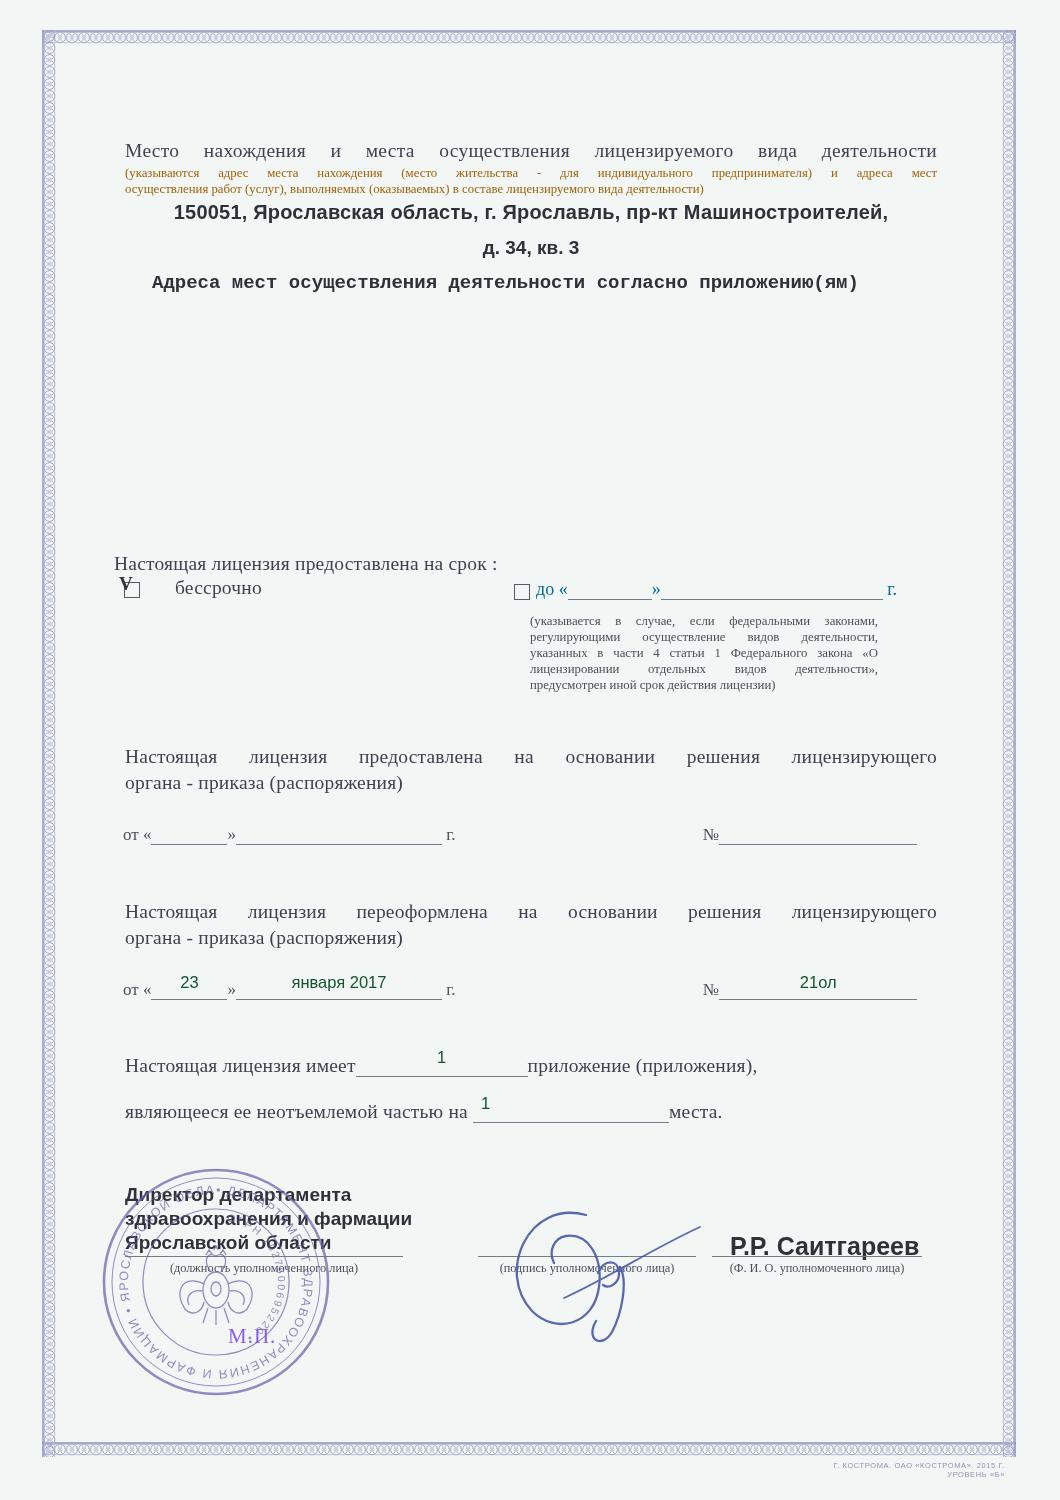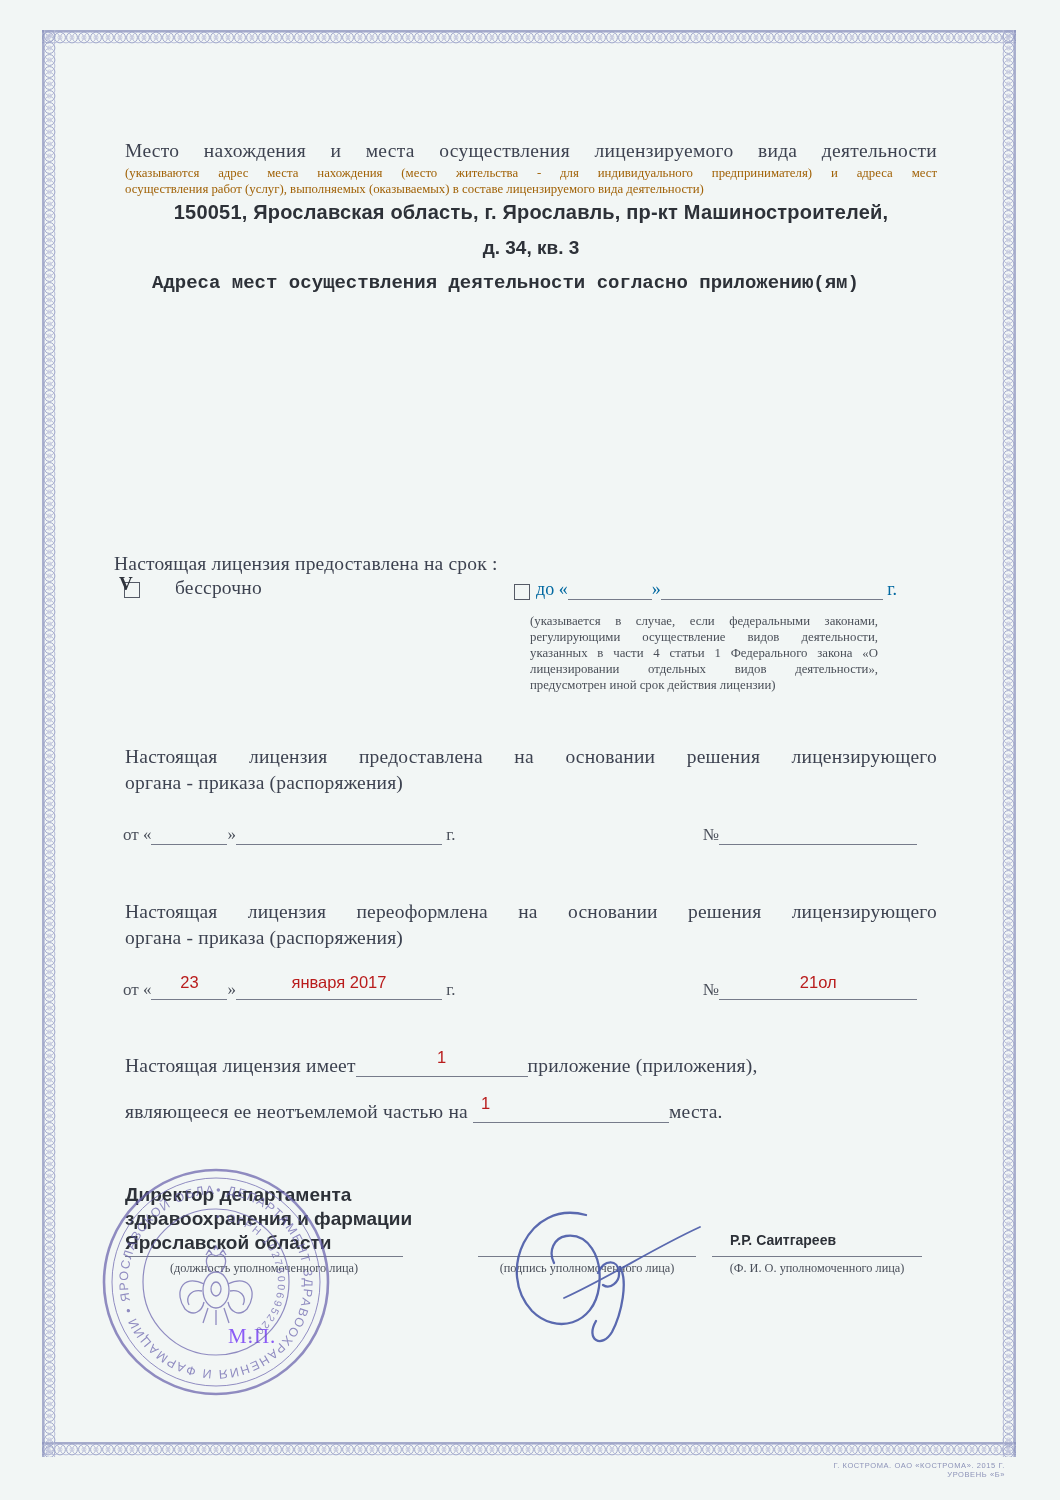--- a/index.html
+++ b/index.html
@@ -26,21 +26,21 @@
   .just{text-align:justify;text-align-last:justify;}
   .body19{font-size:19.5px;letter-spacing:.2px;color:#3d4250;}
   .addr1{left:125px;width:812px;text-align:center;font-size:20px;letter-spacing:.2px;}
   .addr2{left:125px;width:812px;text-align:center;font-size:19px;}
   .addr3{left:152px;font-size:19px;}
   .blank{
     display:inline-block;border-bottom:1px solid #767b8a;height:22px;
     vertical-align:bottom;text-align:center;
   }
   .blank .val{
-    font-family:"Liberation Sans", sans-serif;font-size:16.5px;color:#b91c1c;
+    font-family:"Liberation Sans", sans-serif;font-size:16.5px;color:#14532d;
     position:relative;top:-4px;
   }
   .rowlbl{font-size:17px;color:#4a4f5a;}
   .cap{font-size:12.3px;color:#4a4f5a;text-align:center;}
   .uline{position:absolute;border-bottom:1px solid #767b8a;height:0;}
   .checkbox{
     position:absolute;width:14px;height:14px;border:1.6px solid #555a66;background:transparent;
   }
   .vmark{
     position:absolute;font-family:"Liberation Serif", serif;font-weight:bold;
@@ -138,21 +138,21 @@
 <div class="abs sansb jobline" style="top:1183px;">Директор департамента</div>
 <div class="abs sansb jobline" style="top:1207px;">здравоохранения и фармации</div>
 <div class="abs sansb jobline" style="top:1231px;">Ярославской области</div>
 
 <div class="uline" style="left:125px;top:1256px;width:278px;"></div>
 <div class="abs serif cap" style="left:125px;top:1261px;width:278px;">(должность уполномоченного лица)</div>
 
 <div class="uline" style="left:478px;top:1256px;width:218px;"></div>
 <div class="abs serif cap" style="left:478px;top:1261px;width:218px;">(подпись уполномоченного лица)</div>
 
-<div class="abs sansb" style="left:730px;top:1232px;font-size:14px;">Р.Р. Саитгареев</div>
+<div class="abs sansb" style="left:730px;top:1232px;font-size:25px;">Р.Р. Саитгареев</div>
 <div class="uline" style="left:712px;top:1256px;width:210px;"></div>
 <div class="abs serif cap" style="left:712px;top:1261px;width:210px;">(Ф. И. О. уполномоченного лица)</div>
 
 <div class="abs serif mp" style="left:228px;top:1324px;">М.П.</div>
 
 <svg class="abs" style="left:470px;top:1185px;" width="240" height="165">
   <g fill="none" stroke="#4a5aa8" stroke-width="2.3" stroke-linecap="round" opacity=".9">
     <path d="M116 30 C58 14 26 88 62 126 C86 150 124 140 129 102 C133 70 117 48 96 51 C84 53 78 66 84 78"></path>
     <path d="M128 88 C134 74 148 74 149 87 C150 97 140 105 133 100"></path>
     <path d="M150 82 C158 96 152 128 142 147 C132 164 115 155 126 136"></path>

